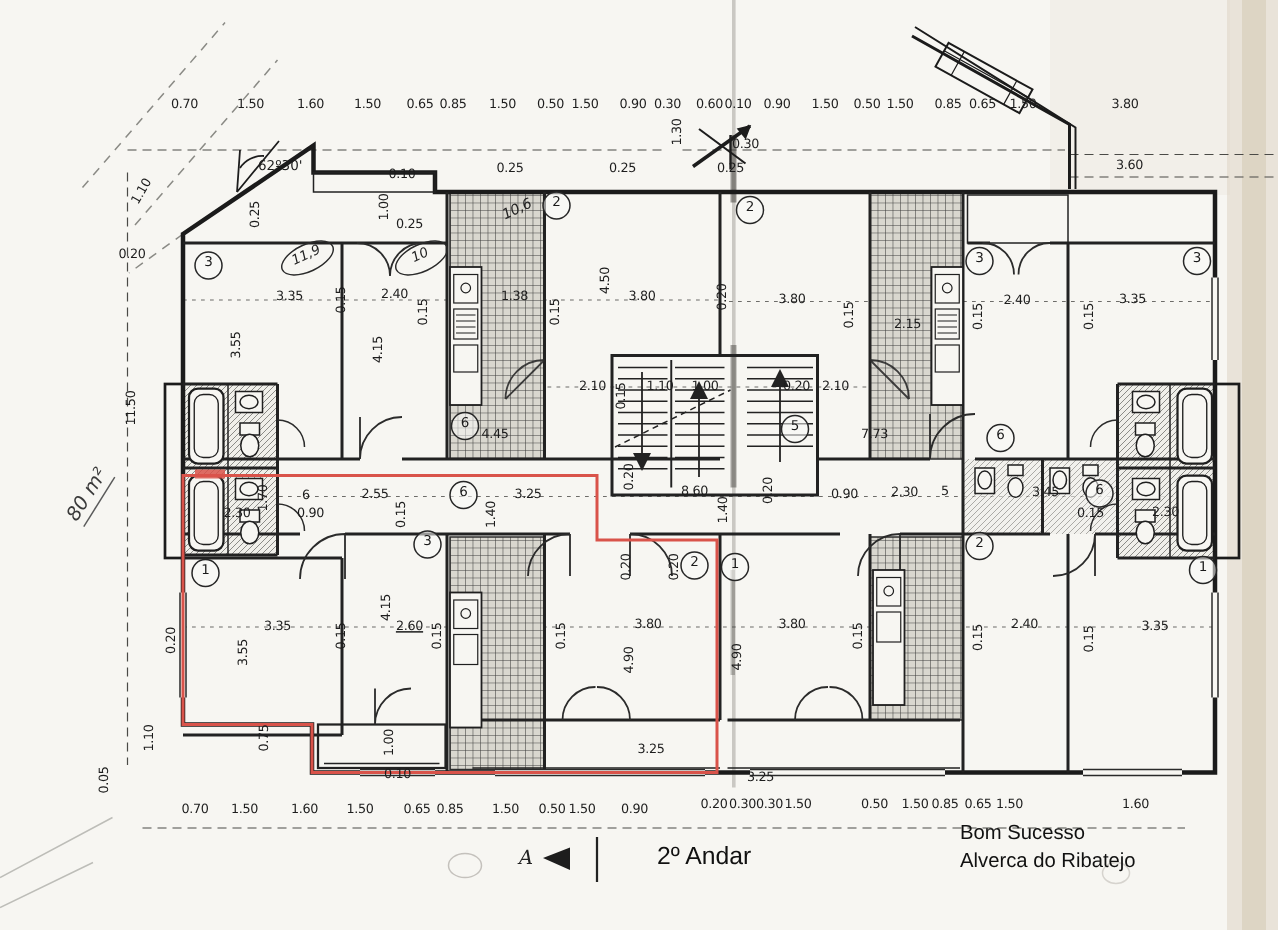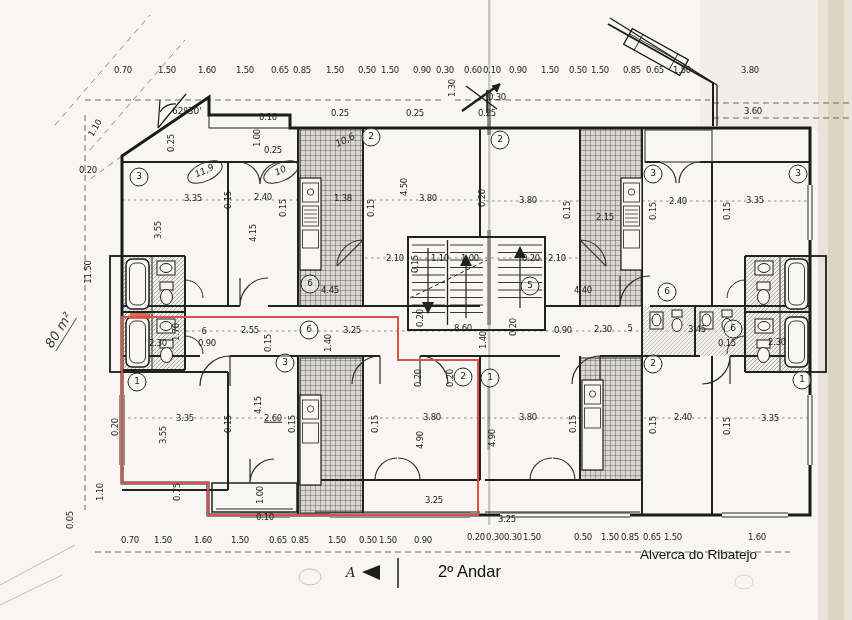--- a/index.html
+++ b/index.html
@@ -238,20 +238,21 @@
 
   <g>
     <polygon points="122,317 398,317 398,360 478,360 478,515 208,515 208,483 122,483" fill="none" stroke="#d9534a" stroke-width="2"></polygon>
     <rect x="130" y="313" width="20" height="6" fill="#d9534a" opacity="0.85"></rect>
   </g>
 </svg>
 
 <div class="floor-title">2º Andar</div>
 
 <div class="address">
+  <div>Bom Sucesso</div>
   <div>Alverca do Ribatejo</div>
 </div>
 
 <div class="area-note" style="left:40px;top:322px;transform:rotate(-58deg);">80 m²</div>
 
 <div class="angle-note" style="left:172px;top:106px;">62º30'</div>
 
 <div class="section-a">A</div>
 
 <div id="labels">
@@ -340,21 +341,21 @@
       <span class="dim" style="position: absolute; left: 404px; top: 187px; transform: translate(-50%, -50%) rotate(-90deg);">4.50</span>
       <span class="dim" style="position: absolute; left: 482px; top: 198px; transform: translate(-50%, -50%) rotate(-90deg);">0.20</span>
       <span class="dim" style="position: absolute; left: 528px; top: 200px; transform: translate(-50%, -50%);">3.80</span>
       <span class="dim" style="position: absolute; left: 567px; top: 210px; transform: translate(-50%, -50%) rotate(-90deg);">0.15</span>
       <span class="dim" style="position: absolute; left: 605px; top: 202px; transform: translate(-50%, -50%); margin-top: 15px;">2.15</span>
       <span class="dim" style="position: absolute; left: 653px; top: 211px; transform: translate(-50%, -50%) rotate(-90deg);">0.15</span>
       <span class="dim" style="position: absolute; left: 678px; top: 201px; transform: translate(-50%, -50%);">2.40</span>
       <span class="dim" style="position: absolute; left: 727px; top: 211px; transform: translate(-50%, -50%) rotate(-90deg);">0.15</span>
       <span class="dim" style="position: absolute; left: 755px; top: 200px; transform: translate(-50%, -50%);">3.35</span>
       <span class="dim" style="position: absolute; left: 330px; top: 290px; transform: translate(-50%, -50%);">4.45</span>
-      <span class="dim" style="position: absolute; left: 583px; top: 290px; transform: translate(-50%, -50%);">4.40</span>
+      <span class="dim" style="position: absolute; left: 583px; top: 290px; transform: translate(-50%, -50%);">7.73</span>
       <span class="dim" style="position: absolute; left: 268px; top: 117px; transform: translate(-50%, -50%);">0.10</span>
       <span class="dim" style="position: absolute; left: 257px; top: 138px; transform: translate(-50%, -50%) rotate(-90deg);">1.00</span>
       <span class="dim" style="position: absolute; left: 273px; top: 150px; transform: translate(-50%, -50%);">0.25</span>
       <span class="dim" style="position: absolute; left: 171px; top: 143px; transform: translate(-50%, -50%) rotate(-90deg);">0.25</span>
       <span class="dim" style="position: absolute; left: 340px; top: 113px; transform: translate(-50%, -50%);">0.25</span>
       <span class="dim" style="position: absolute; left: 415px; top: 113px; transform: translate(-50%, -50%);">0.25</span>
       <span class="dim" style="position: absolute; left: 487px; top: 113px; transform: translate(-50%, -50%);">0.25</span>
       <span class="dim" style="position: absolute; left: 185px; top: 418px; transform: translate(-50%, -50%);">3.35</span>
       <span class="dim" style="position: absolute; left: 228px; top: 424px; transform: translate(-50%, -50%) rotate(-90deg);">0.15</span>
       <span class="dim" style="position: absolute; left: 273px; top: 418px; transform: translate(-50%, -50%); text-decoration: underline;">2.60</span>

